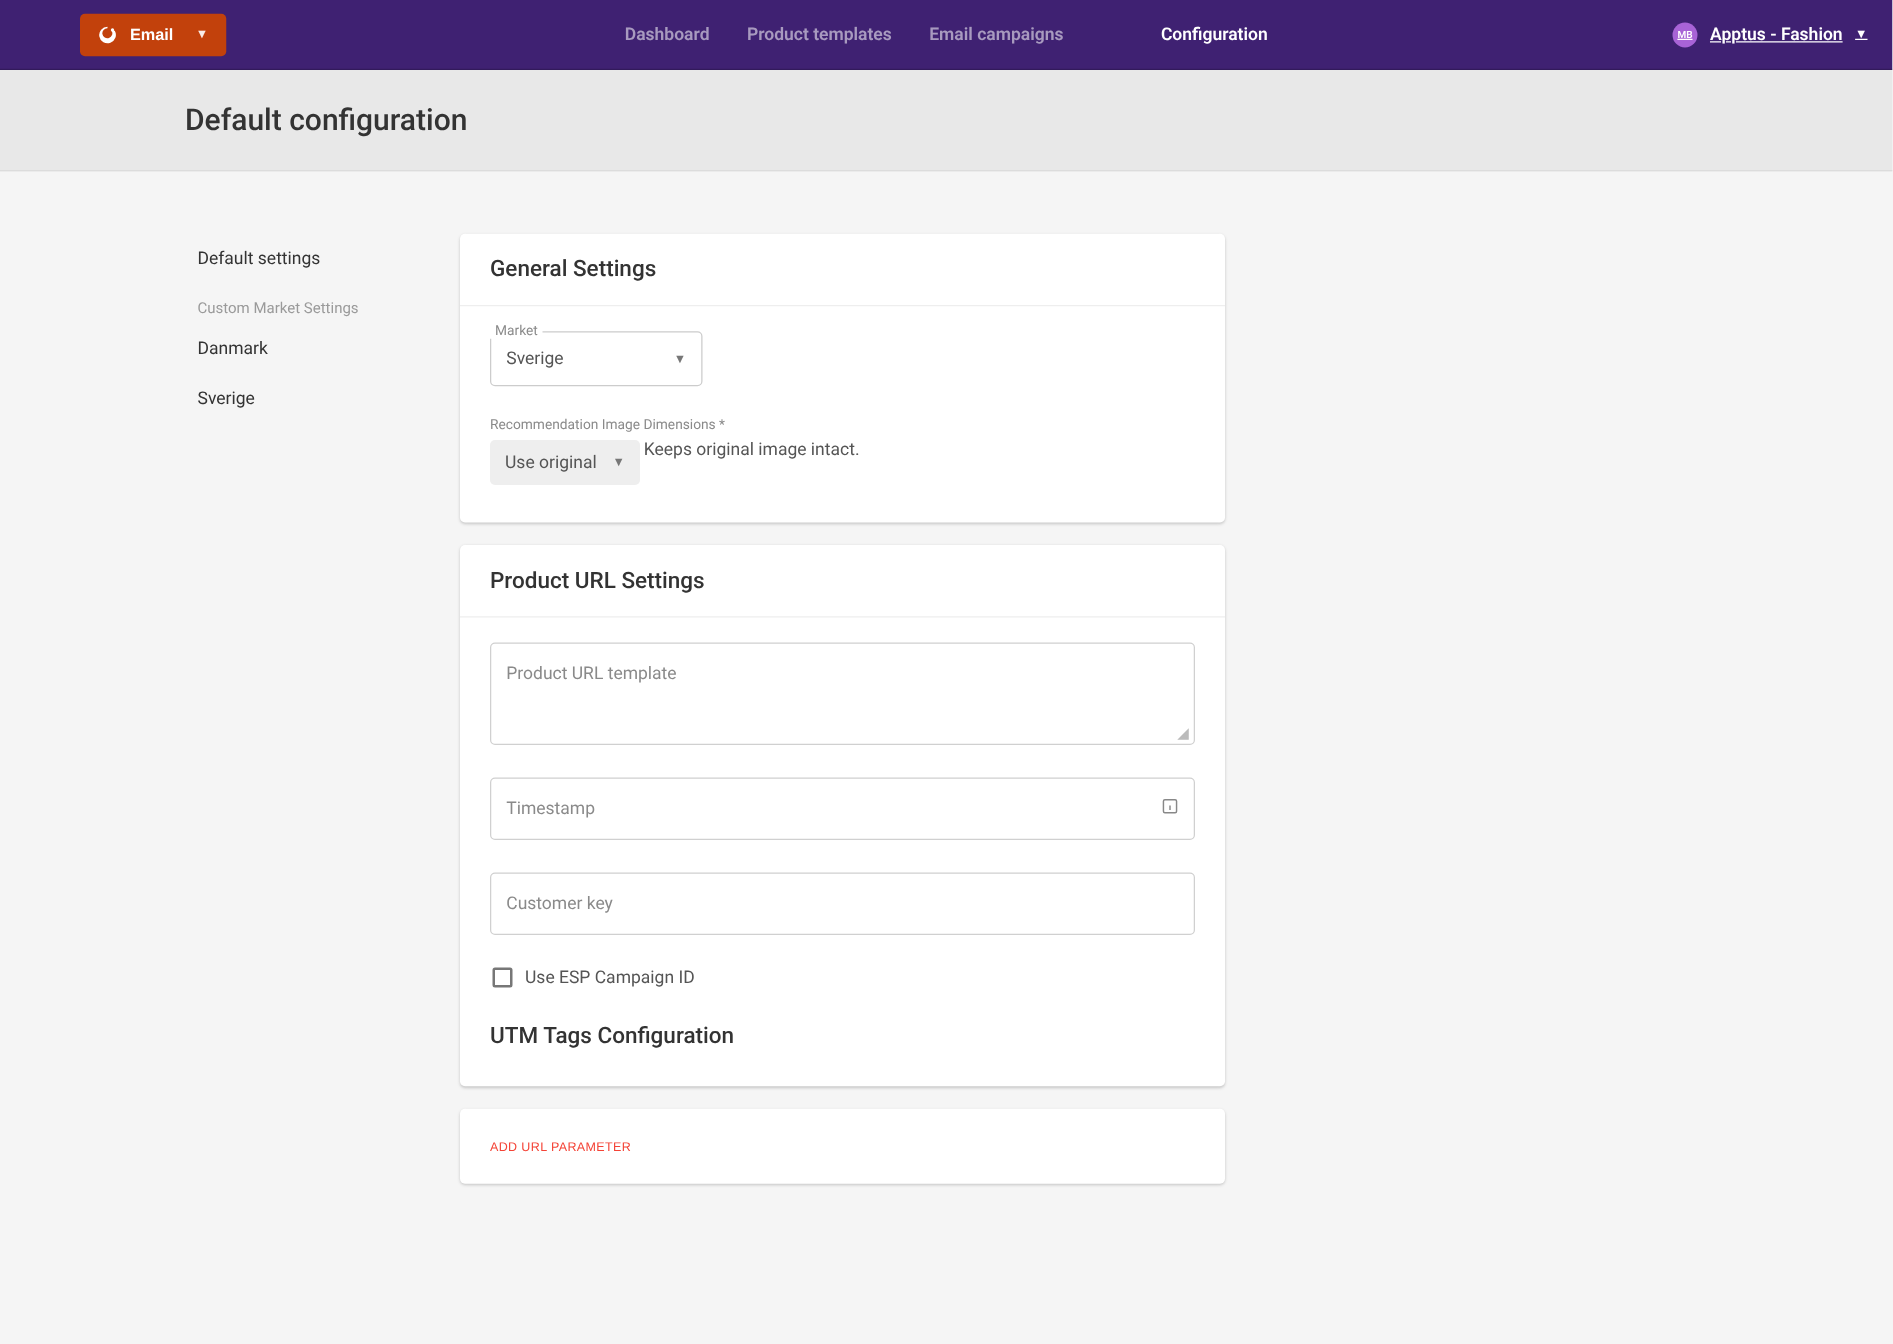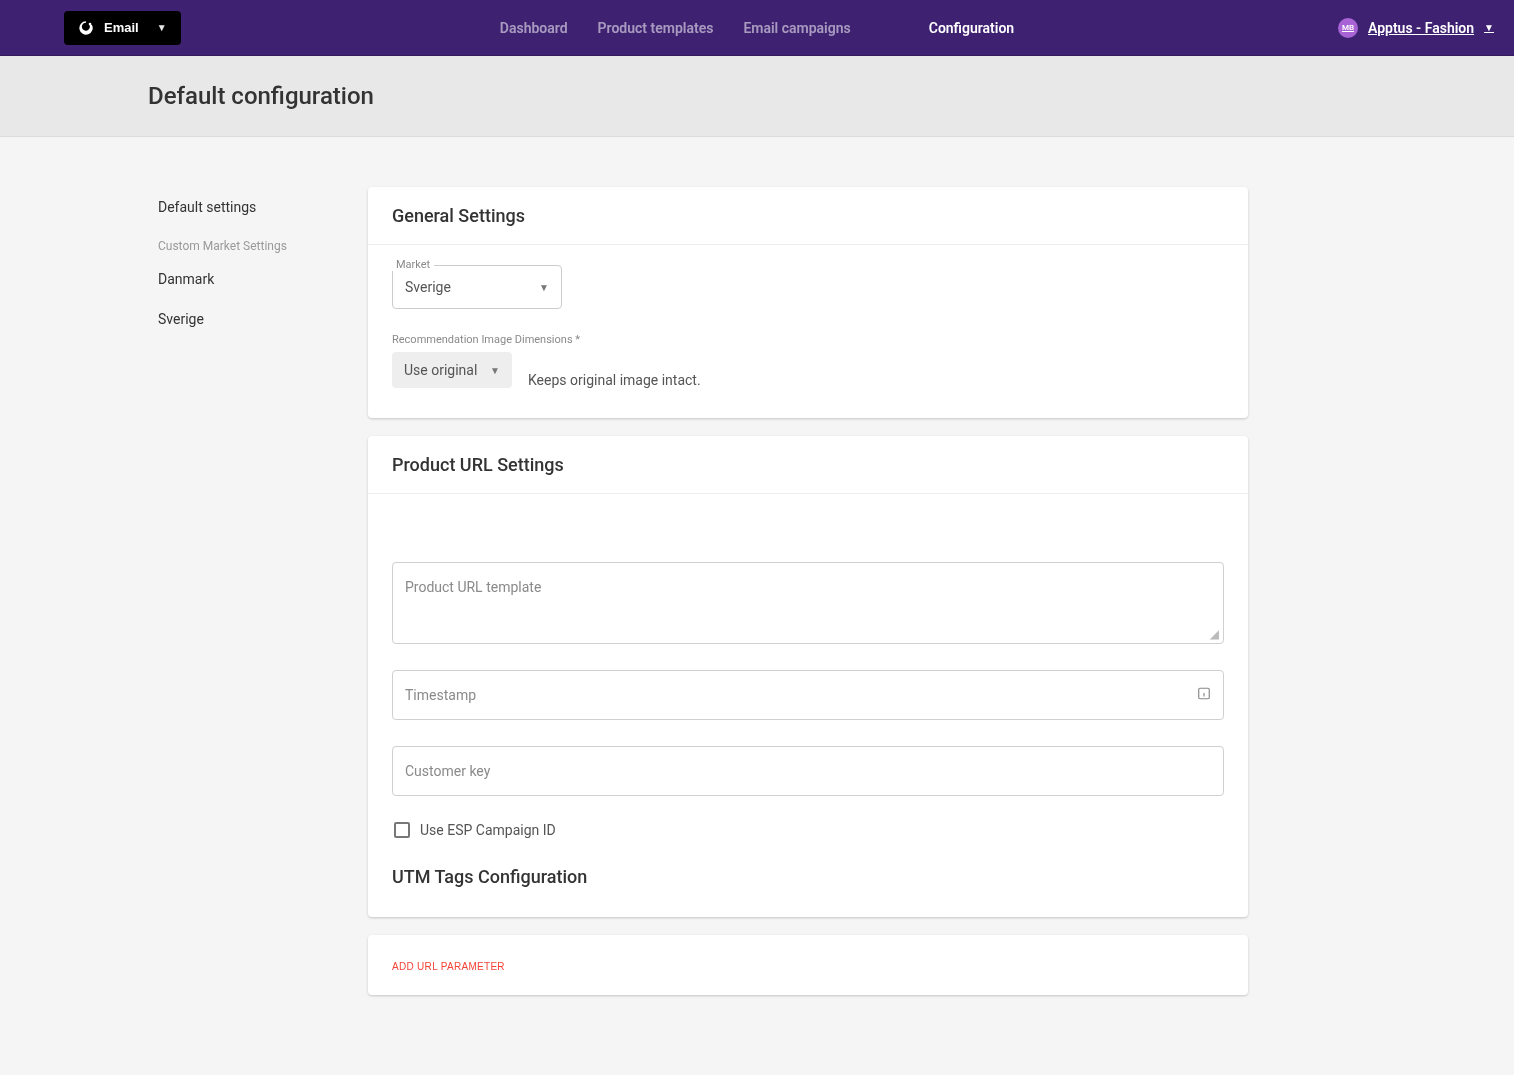--- a/index.html
+++ b/index.html
@@ -13,21 +13,21 @@
   .topbar {
     background: #3f2172;
     height: 56px;
     display: flex;
     align-items: center;
     padding: 0 20px;
     position: relative;
     border-bottom: 1px solid rgba(0,0,0,0.2);
   }
   .brand-btn {
-    background: #000000;
+    background: #c2410c;
     color: #fff;
     border: none;
     border-radius: 4px;
     height: 34px;
     padding: 0 14px;
     display: flex;
     align-items: center;
     gap: 10px;
     cursor: pointer;
     font-weight: 700;
@@ -100,21 +100,21 @@
     font-size: 14px;
     color: #333;
     cursor: pointer;
   }
   .sidebar .category {
     padding: 12px 10px 6px;
     font-size: 12px;
     color: #9a9a9a;
   }
   .main {
-    width: 880px;
+    width: 612px;
   }
   .card {
     background: #fff;
     border-radius: 4px;
     box-shadow: 0 1px 3px rgba(0,0,0,0.12), 0 1px 2px rgba(0,0,0,0.08);
     margin-bottom: 18px;
   }
   .card-header {
     padding: 18px 24px;
     border-bottom: 1px solid #eee;
@@ -151,21 +151,21 @@
     cursor: pointer;
     background: #fff;
   }
   .tri { font-size: 10px; color: #777; }
   .small-label {
     font-size: 11px;
     color: #8a8a8a;
     margin-bottom: 6px;
     display: block;
   }
-  .row-flex { display: flex; align-items: flex-end; gap: 16px; }
+  .row-flex { display: flex; align-items: flex-start; gap: 3px; }
   .filled-select {
     background: #eeeeee;
     border-radius: 4px;
     height: 36px;
     width: 120px;
     display: flex;
     align-items: center;
     justify-content: space-between;
     padding: 0 12px;
     font-size: 14px;
@@ -189,21 +189,21 @@
     padding: 16px 12px;
     font-size: 14px;
     font-family: inherit;
     resize: none;
     border-radius: 4px;
     color: #444;
     background: transparent;
   }
   .outlined-input textarea::placeholder,
   .outlined-input input::placeholder { color: #8a8a8a; }
-  .textarea-wrap { height: 82px; margin-top: 48px; }
+  .textarea-wrap { height: 82px; }
   .textarea-wrap textarea { height: 100%; }
   .resize-handle {
     position: absolute;
     right: 4px;
     bottom: 2px;
     color: #bbb;
     font-size: 12px;
     pointer-events: none;
   }
   .icon-right {

